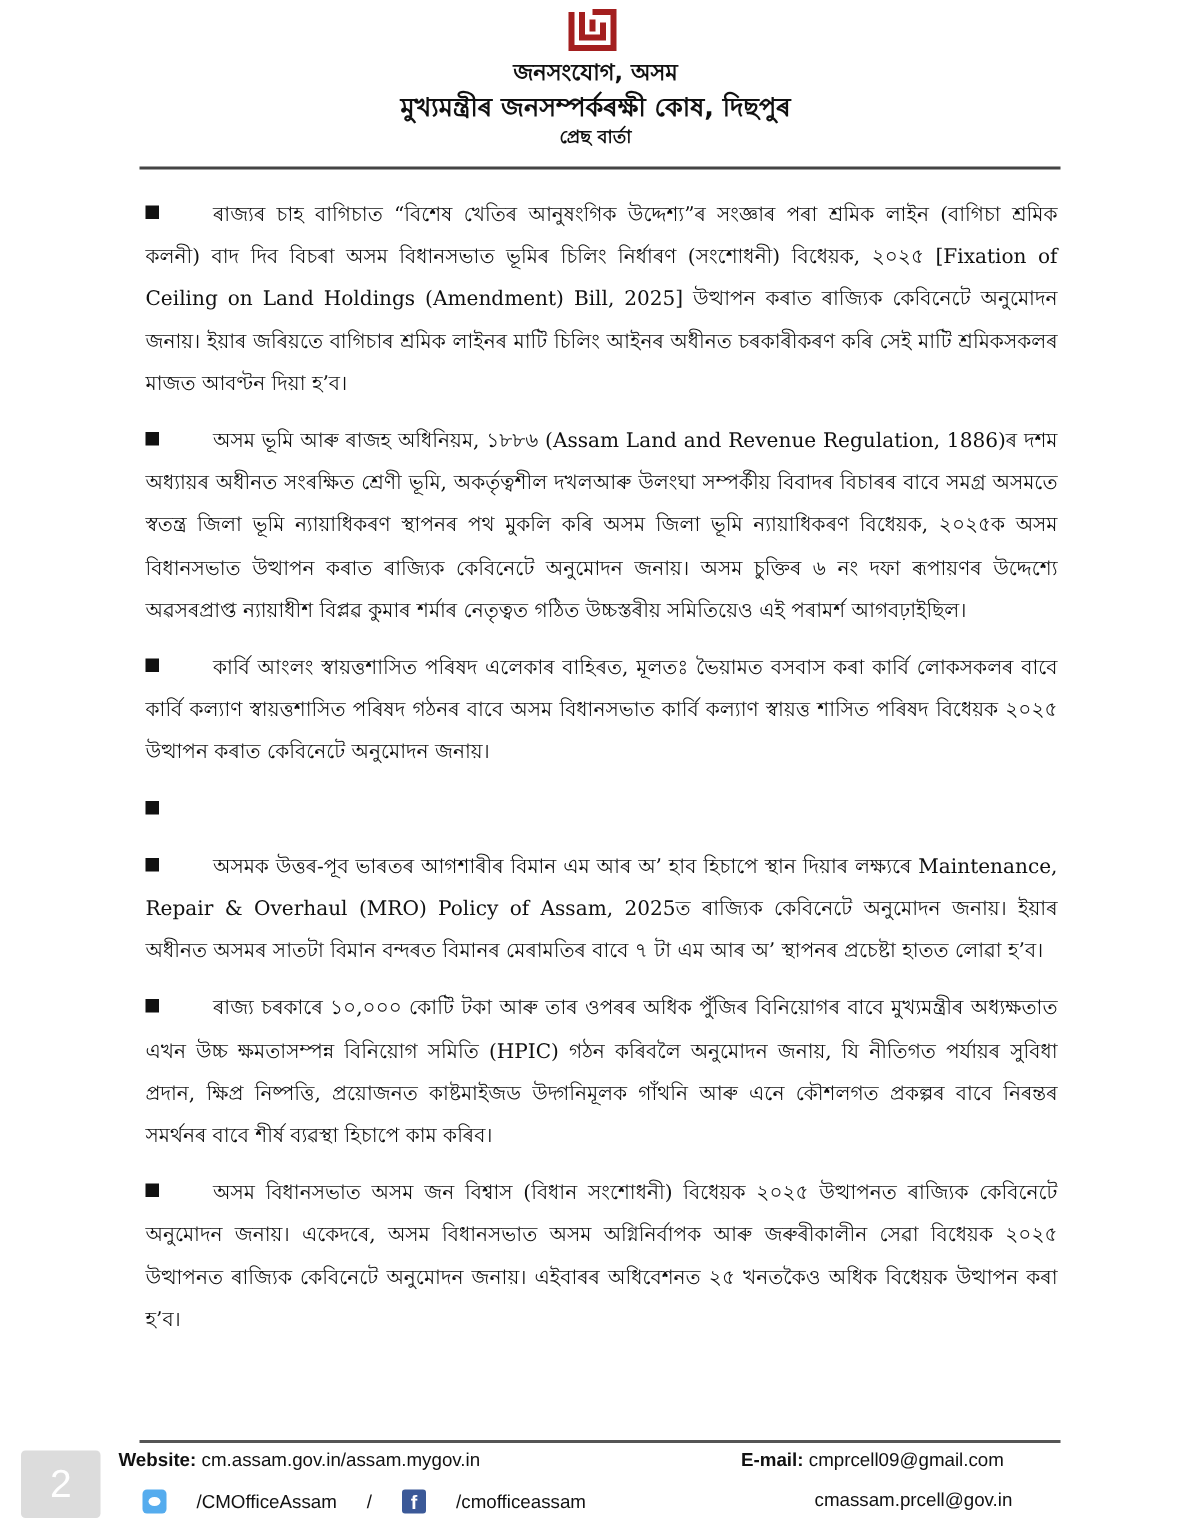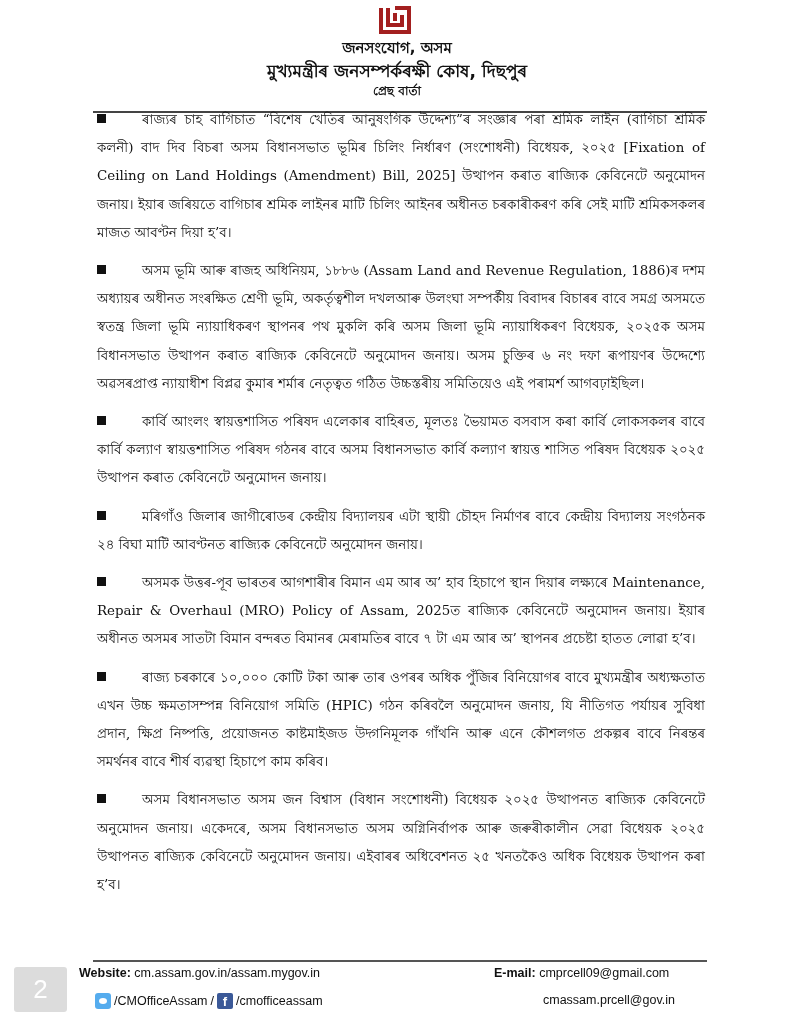--- a/index.html
+++ b/index.html
@@ -4,30 +4,30 @@
 <style>
   html, body { margin:0; padding:0; }
   body { width:794px; height:1024px; background:#ffffff; position:relative; overflow:hidden;
          font-family:"DejaVu Serif", serif; color:#111; }
   .logo { position:absolute; left:378px; top:6px; width:34px; height:28px; }
   .hdr { position:absolute; left:0; width:794px; text-align:center; font-family:"DejaVu Sans", sans-serif; color:#111; font-weight:bold; }
   .hdr1 { top:36px; font-size:15px; }
   .hdr2 { top:58px; font-size:17px;text-align:center; }
   .hdr3 { top:82px; font-size:12px; }
   .rule-top { position:absolute; left:93px; width:614px; top:111px; height:0; border-top:2px solid #444; }
-  .content { position:absolute; left:97px; top:106px; width:608px; }
+  .content { position:absolute; left:97px; top:130px; width:608px; }
   .para { font-size:13.4px; line-height:28.2px; text-align:justify; margin:0 0 10px 0; }
   .bullet { display:inline-block; width:9px; height:9px; background:#111; margin-right:36px; vertical-align:1px; }
   .rule-bot { position:absolute; left:93px; width:614px; top:960px; height:0; border-top:2px solid #555; }
   .page-num { position:absolute; left:14px; top:967px; width:53px; height:45px; background:#dcdcdc; border-radius:3px;
               color:#fff; font-family:"Liberation Sans", sans-serif; font-size:26px; text-align:center; line-height:45px; }
   .foot { position:absolute; font-family:"Liberation Sans", sans-serif; font-size:12.5px; color:#111; }
   .foot b { font-weight:bold; }
   .website { left:79px; top:966px; }
-  .social { left:95px; top:993px; display:flex; align-items:center; gap:3px; }
+  .social { left:95px; top:993px; display:flex; align-items:center; gap:20px; }
   .email { left:494px; top:966px; }
   .email2 { left:543px; top:993px; }
   .tw { width:16px; height:16px; background:#55acee; border-radius:3px; display:inline-block; position:relative; }
   .tw::after { content:""; position:absolute; left:4px; top:5px; width:8px; height:6px; background:#fff; border-radius:50% 50% 50% 50%; }
   .fb { width:16px; height:16px; background:#3b5998; border-radius:2px; display:inline-block; color:#fff; font-weight:bold; font-size:13px; text-align:center; line-height:18px; font-family:"Liberation Sans", sans-serif; }
 </style>
 </head>
 <body>
 
 <div class="logo">
@@ -42,21 +42,21 @@
 
 <div class="hdr hdr1">জনসংযোগ, অসম</div>
 <div class="hdr hdr2">মুখ্যমন্ত্ৰীৰ জনসম্পৰ্কৰক্ষী কোষ, দিছপুৰ</div>
 <div class="hdr hdr3">প্ৰেছ বাৰ্তা</div>
 <div class="rule-top"></div>
 
 <div class="content">
   <p class="para"><span class="bullet"></span><span>ৰাজ্যৰ চাহ বাগিচাত “বিশেষ খেতিৰ আনুষংগিক উদ্দেশ্য”ৰ সংজ্ঞাৰ পৰা শ্ৰমিক লাইন (বাগিচা শ্ৰমিক কলনী) বাদ দিব বিচৰা অসম বিধানসভাত ভূমিৰ চিলিং নিৰ্ধাৰণ (সংশোধনী) বিধেয়ক, ২০২৫ [Fixation of Ceiling on Land Holdings (Amendment) Bill, 2025] উত্থাপন কৰাত ৰাজ্যিক কেবিনেটে অনুমোদন জনায়। ইয়াৰ জৰিয়তে বাগিচাৰ শ্ৰমিক লাইনৰ মাটি চিলিং আইনৰ অধীনত চৰকাৰীকৰণ কৰি সেই মাটি শ্ৰমিকসকলৰ মাজত আবণ্টন দিয়া হ’ব।</span></p>
   <p class="para"><span class="bullet"></span><span>অসম ভূমি আৰু ৰাজহ অধিনিয়ম, ১৮৮৬ (Assam Land and Revenue Regulation, 1886)ৰ দশম অধ্যায়ৰ অধীনত সংৰক্ষিত শ্ৰেণী ভূমি, অকৰ্তৃত্বশীল দখলআৰু উলংঘা সম্পৰ্কীয় বিবাদৰ বিচাৰৰ বাবে সমগ্ৰ অসমতে স্বতন্ত্ৰ জিলা ভূমি ন্যায়াধিকৰণ স্থাপনৰ পথ মুকলি কৰি অসম জিলা ভূমি ন্যায়াধিকৰণ বিধেয়ক, ২০২৫ক অসম বিধানসভাত উত্থাপন কৰাত ৰাজ্যিক কেবিনেটে অনুমোদন জনায়। অসম চুক্তিৰ ৬ নং দফা ৰূপায়ণৰ উদ্দেশ্যে অৱসৰপ্ৰাপ্ত ন্যায়াধীশ বিপ্লৱ কুমাৰ শৰ্মাৰ নেতৃত্বত গঠিত উচ্চস্তৰীয় সমিতিয়েও এই পৰামৰ্শ আগবঢ়াইছিল।</span></p>
   <p class="para"><span class="bullet"></span><span>কাৰ্বি আংলং স্বায়ত্তশাসিত পৰিষদ এলেকাৰ বাহিৰত, মূলতঃ ভৈয়ামত বসবাস কৰা কাৰ্বি লোকসকলৰ বাবে কাৰ্বি কল্যাণ স্বায়ত্তশাসিত পৰিষদ গঠনৰ বাবে অসম বিধানসভাত কাৰ্বি কল্যাণ স্বায়ত্ত শাসিত পৰিষদ বিধেয়ক ২০২৫ উত্থাপন কৰাত  কেবিনেটে অনুমোদন জনায়।</span></p>
-  <p class="para"><span class="bullet"></span><span>মৰিগাঁও জিলাৰ জাগীৰোডৰ কেন্দ্ৰীয় বিদ্যালয়ৰ এটা স্থায়ী চৌহদ নিৰ্মাণৰ বাবে কেন্দ্ৰীয় বিদ্যালয় সংগঠনক ২৪ বিঘা মাটি আবণ্টনত ৰাজ্যিক কেবিনেটে অনুমোদন জনায়।</span></p>
+  <p class="para"><span class="bullet"></span></p>
   <p class="para"><span class="bullet"></span><span>অসমক উত্তৰ-পূব ভাৰতৰ আগশাৰীৰ বিমান এম আৰ অ’ হাব হিচাপে স্থান দিয়াৰ লক্ষ্যৰে Maintenance, Repair &amp; Overhaul (MRO) Policy of Assam, 2025ত ৰাজ্যিক কেবিনেটে অনুমোদন জনায়। ইয়াৰ অধীনত অসমৰ সাতটা বিমান বন্দৰত বিমানৰ মেৰামতিৰ বাবে ৭ টা এম আৰ অ’ স্থাপনৰ প্ৰচেষ্টা হাতত লোৱা হ’ব।</span></p>
   <p class="para"><span class="bullet"></span><span>ৰাজ্য চৰকাৰে ১০,০০০ কোটি টকা আৰু তাৰ ওপৰৰ অধিক পুঁজিৰ বিনিয়োগৰ বাবে মুখ্যমন্ত্ৰীৰ অধ্যক্ষতাত এখন উচ্চ ক্ষমতাসম্পন্ন বিনিয়োগ সমিতি (HPIC) গঠন কৰিবলৈ অনুমোদন জনায়, যি নীতিগত পৰ্যায়ৰ সুবিধা প্ৰদান, ক্ষিপ্ৰ নিষ্পত্তি, প্ৰয়োজনত কাষ্টমাইজড উদ্গনিমূলক গাঁথনি আৰু এনে কৌশলগত প্ৰকল্পৰ বাবে নিৰন্তৰ সমৰ্থনৰ বাবে শীৰ্ষ ব্যৱস্থা হিচাপে কাম কৰিব।</span></p>
   <p class="para"><span class="bullet"></span><span>অসম বিধানসভাত অসম জন বিশ্বাস (বিধান সংশোধনী) বিধেয়ক ২০২৫ উত্থাপনত ৰাজ্যিক কেবিনেটে অনুমোদন জনায়। একেদৰে, অসম বিধানসভাত অসম অগ্নিনিৰ্বাপক আৰু জৰুৰীকালীন সেৱা বিধেয়ক ২০২৫ উত্থাপনত ৰাজ্যিক কেবিনেটে অনুমোদন জনায়। এইবাৰৰ অধিবেশনত ২৫ খনতকৈও অধিক বিধেয়ক উত্থাপন কৰা হ’ব।</span></p>
 </div>
 
 <div class="rule-bot"></div>
 <div class="page-num">2</div>
 
 <div class="foot website">
   <b>Website:</b>

